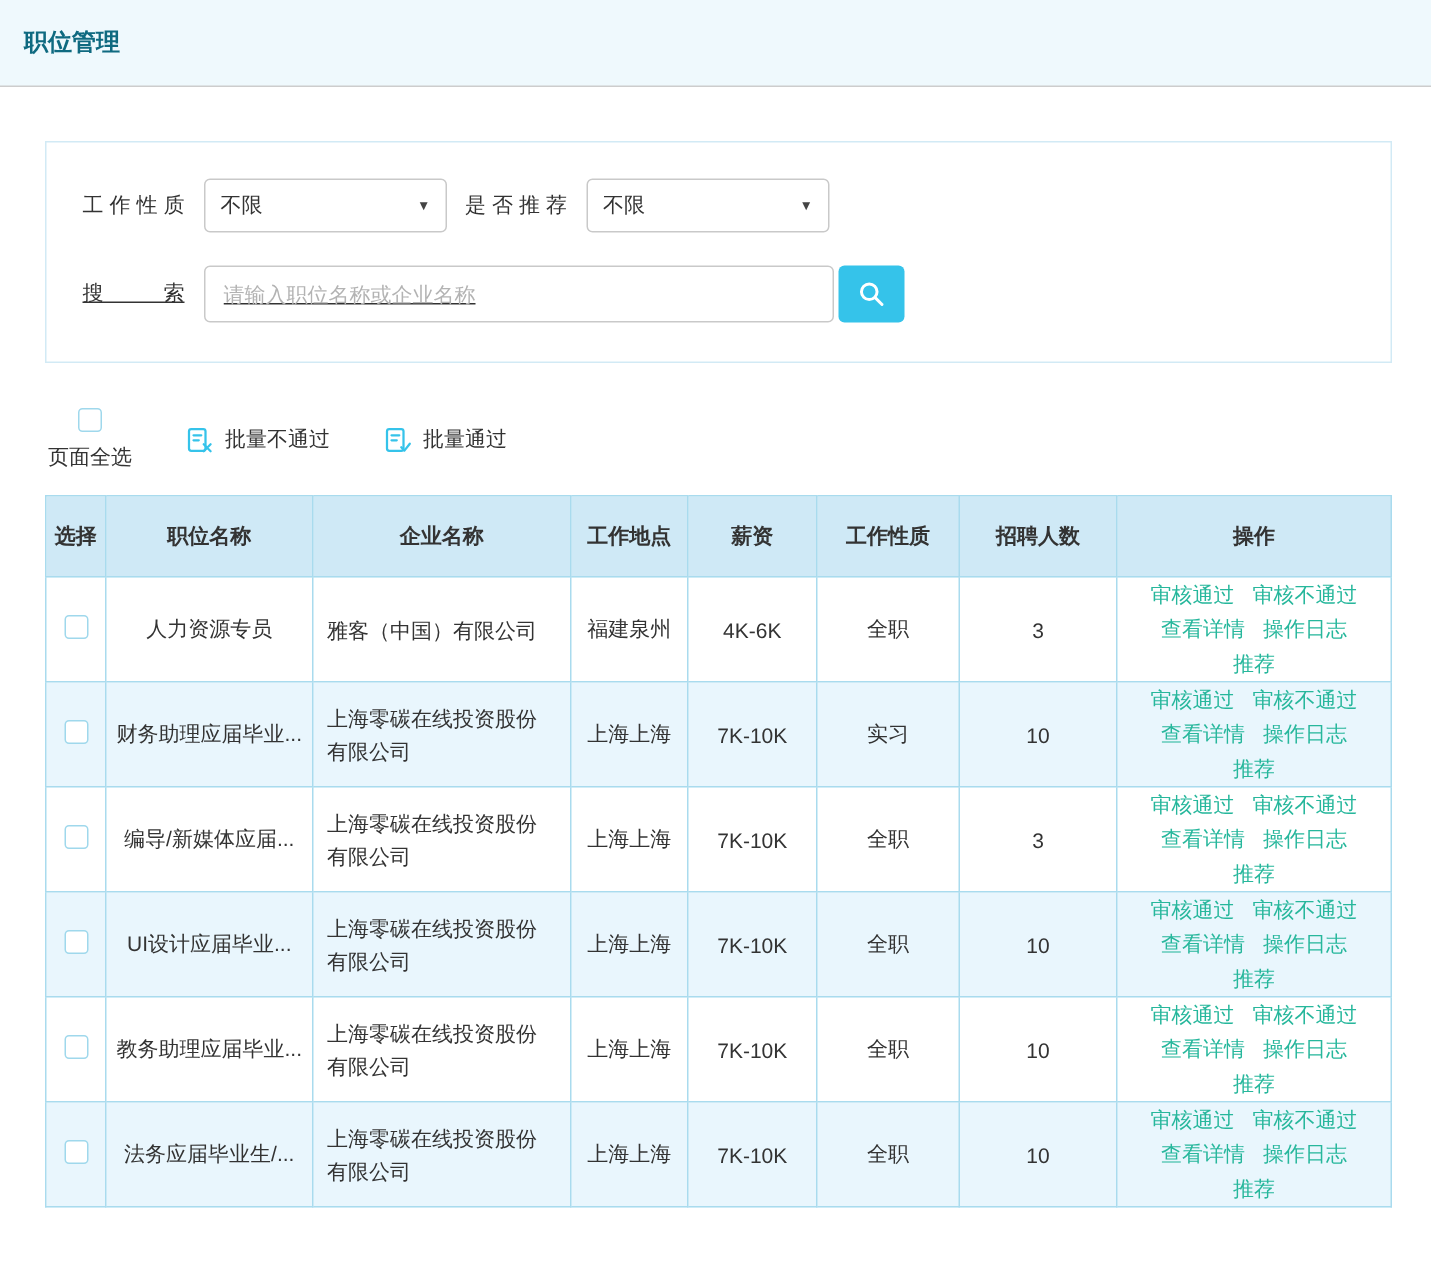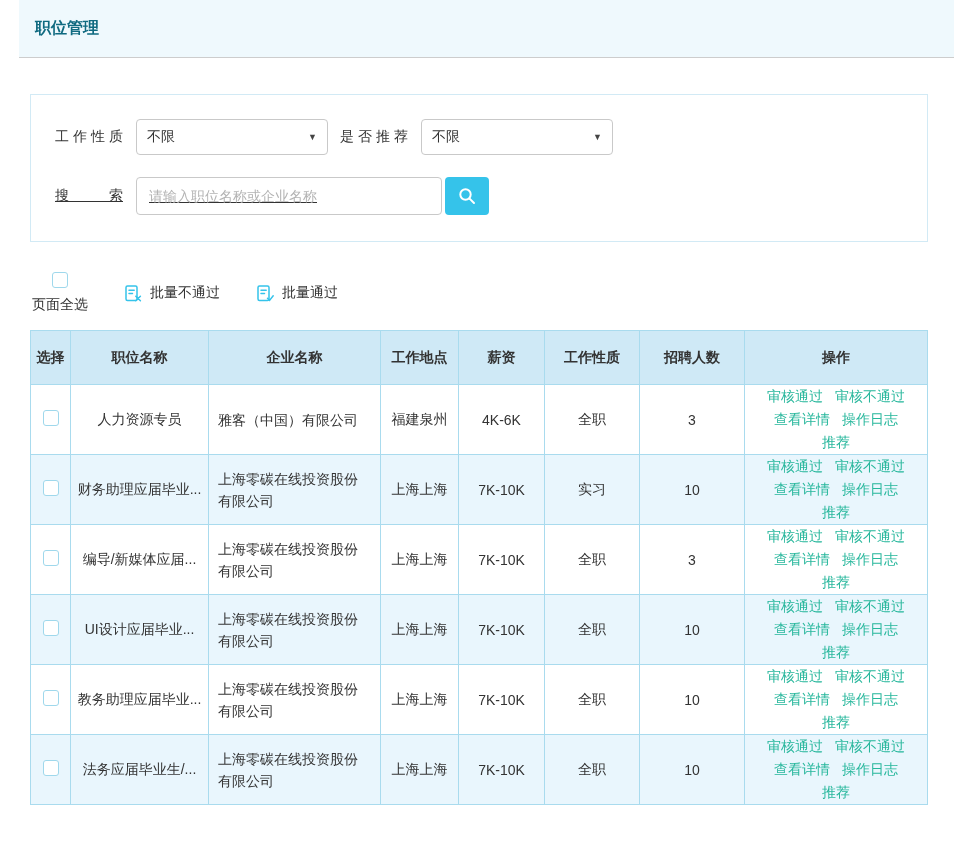--- a/index.html
+++ b/index.html
@@ -1,42 +1,42 @@
 <!DOCTYPE html>
 <html><head>
 <meta charset="utf-8">
 <style>
   * { margin:0; padding:0; box-sizing:border-box; }
   html,body { width:954px; height:853px; overflow:hidden; background:#fff;
     font-family:"Liberation Sans","DejaVu Sans",sans-serif; font-size:14px; color:#333; }
 
   
   .topbar { height:58px; background:#eff9fd; border-bottom:1px solid #cdcdcd;
-    display:flex; align-items:center; padding:0 16px;margin-left:19px; }
+    display:flex; align-items:center; padding:0 16px; }
   .topbar h1 { font-size:16px; font-weight:bold; color:#0f6a80; }
 
   .content { padding:36px 26px 0 30px; }
 
   
   .filter-panel { border:1px solid #d2eaf5; padding:24px 24px 26px 24px; background:#fff; }
   .tabs { display:flex; align-items:center; gap:18px; padding-left:6px; margin-bottom:28px; }
   .tab { color:#333; cursor:pointer; }
   .tab.active { color:#2fb9da; }
   .tab-sep { width:1px; height:14px; background:#dcdcdc; }
 
   .filter-row { display:flex; align-items:center; margin-bottom:22px; }
   .filter-row:last-child { margin-bottom:0;text-decoration:underline; }
   .filter-label { display:inline-block; width:68px; margin-right:13px;
     text-align:justify; text-align-last:justify; color:#333; }
-  .select-box { width:192px; height:36px; border:1px solid #c9c9c9; border-radius:4px;
+  .select-box { width:162px; height:36px; border:1px solid #c9c9c9; border-radius:4px;
     background:#fff; display:flex; align-items:center; justify-content:space-between;
     padding:0 10px; cursor:pointer; }
   .select-box .arrow { font-size:9px; color:#444; }
   .second-label { margin-left:12px; }
-  .search-input { width:306px; height:38px; border:1px solid #c9c9c9; border-radius:4px;
+  .search-input { width:420px; height:38px; border:1px solid #c9c9c9; border-radius:4px;
     padding:0 12px; font-size:14px; color:#333; font-family:inherit; }
   .search-input::placeholder { color:#b3b3b3; }
   .search-btn { width:44px; height:38px; margin-left:3px; background:#35c3ea; border:none;
     border-radius:4px; display:flex; align-items:center; justify-content:center; cursor:pointer; }
 
   
   .bulk-row { display:flex; align-items:center; gap:36px; margin:30px 0 16px 2px; }
   .select-all { display:flex; align-items:center; gap:8px; cursor:pointer;flex-direction:column; }
   .checkbox { width:16px; height:16px; border:1px solid #9fd8ec; border-radius:3px;
     background:#fff; display:inline-block; cursor:pointer; }

